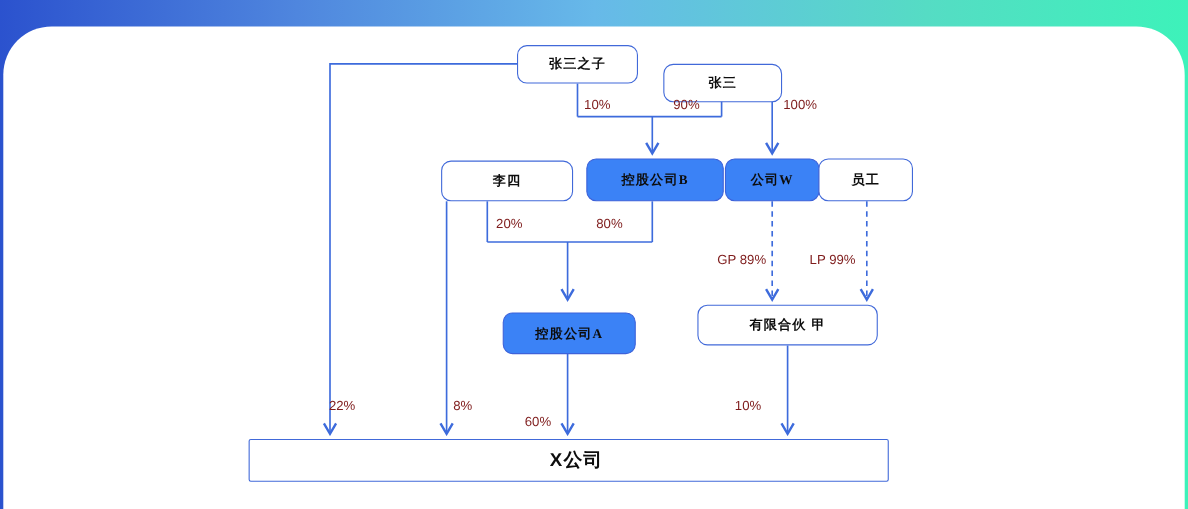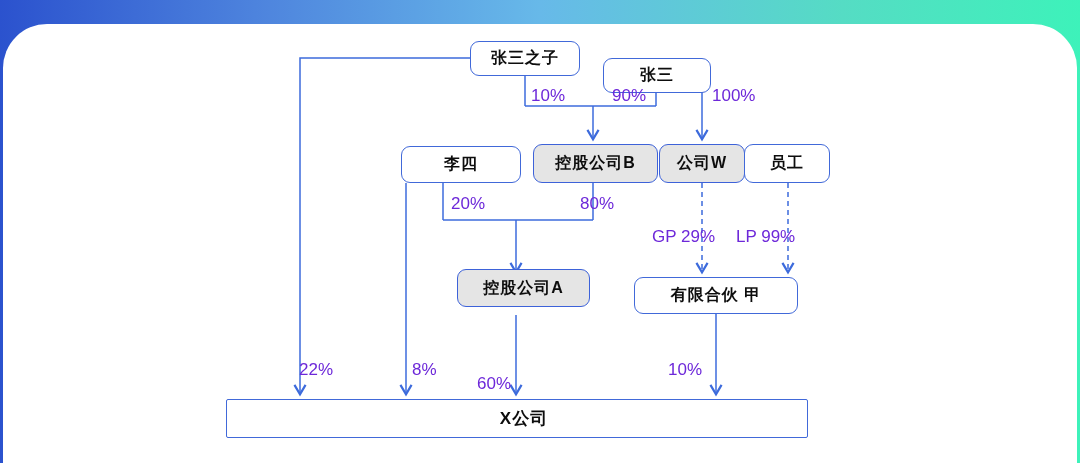--- a/index.html
+++ b/index.html
@@ -14,27 +14,27 @@
   .card{
     position:absolute;left:3px;top:24px;width:1074px;height:439px;
     background:#ffffff;border-radius:44px 44px 0 0;
   }
   .diagram{position:absolute;left:0;top:0;width:1080px;height:463px;}
   svg.wires{position:absolute;left:0;top:0;}
   .node{
     position:absolute;box-sizing:border-box;background:#ffffff;
     border:1.6px solid #4169d9;border-radius:9px;
     display:flex;align-items:center;justify-content:center;
-    font-weight:700;font-size:16px;color:#0d0d0d;letter-spacing:1px;
+    font-weight:700;font-size:12px;color:#0d0d0d;letter-spacing:1px;
     white-space:nowrap;
   }
-  .node.filled{background:#e5e5e5;border-color:#3d62d9;}
+  .node.filled{background:#3b82f6;border-color:#3d62d9;font-family:Liberation Serif, serif;}
   .node.bottom-bar{border-radius:2px;font-size:17px;padding-left:14px;}
   .elabel{
-    position:absolute;font-size:17px;color:#6d28d9;white-space:nowrap;line-height:17px;
+    position:absolute;font-size:12px;color:#7f1d1d;white-space:nowrap;line-height:17px;
   }
 </style>
 </head>
 <body>
 
 <div class="bg-gradient"></div>
 <div class="card"></div>
 
 <div class="diagram">
 
@@ -76,37 +76,37 @@
   <div class="node" style="left:603px;top:58px;width:108px;height:35px;">张三</div>
 
   <div class="node" style="left:401px;top:146px;width:120px;height:37px;">李四</div>
 
   <div class="node filled" style="left:533px;top:144px;width:125px;height:39px;">控股公司B</div>
 
   <div class="node filled" style="left:659px;top:144px;width:86px;height:39px;">公司W</div>
 
   <div class="node" style="left:744px;top:144px;width:86px;height:39px;">员工</div>
 
-  <div class="node filled" style="left:457px;top:269px;width:133px;height:38px;">控股公司A</div>
+  <div class="node filled" style="left:457px;top:284px;width:121px;height:38px;">控股公司A</div>
 
   <div class="node" style="left:634px;top:277px;width:164px;height:37px;">有限合伙 甲</div>
 
   <div class="node bottom-bar" style="left:226px;top:399px;width:582px;height:39px;">X公司</div>
 
   <div class="elabel" style="left:531px;top:87px;">10%</div>
 
   <div class="elabel" style="left:612px;top:87px;">90%</div>
 
   <div class="elabel" style="left:712px;top:87px;">100%</div>
 
   <div class="elabel" style="left:451px;top:195px;text-align:right;">20%</div>
 
-  <div class="elabel" style="left:580px;top:195px;">80%</div>
+  <div class="elabel" style="left:542px;top:195px;">80%</div>
 
-  <div class="elabel" style="left:652px;top:228px;">GP 29%</div>
+  <div class="elabel" style="left:652px;top:228px;">GP 89%</div>
 
   <div class="elabel" style="left:736px;top:228px;">LP 99%</div>
 
   <div class="elabel" style="left:299px;top:361px;">22%</div>
 
   <div class="elabel" style="left:412px;top:361px;">8%</div>
 
   <div class="elabel" style="left:477px;top:375px;">60%</div>
 
   <div class="elabel" style="left:668px;top:361px;">10%</div>

